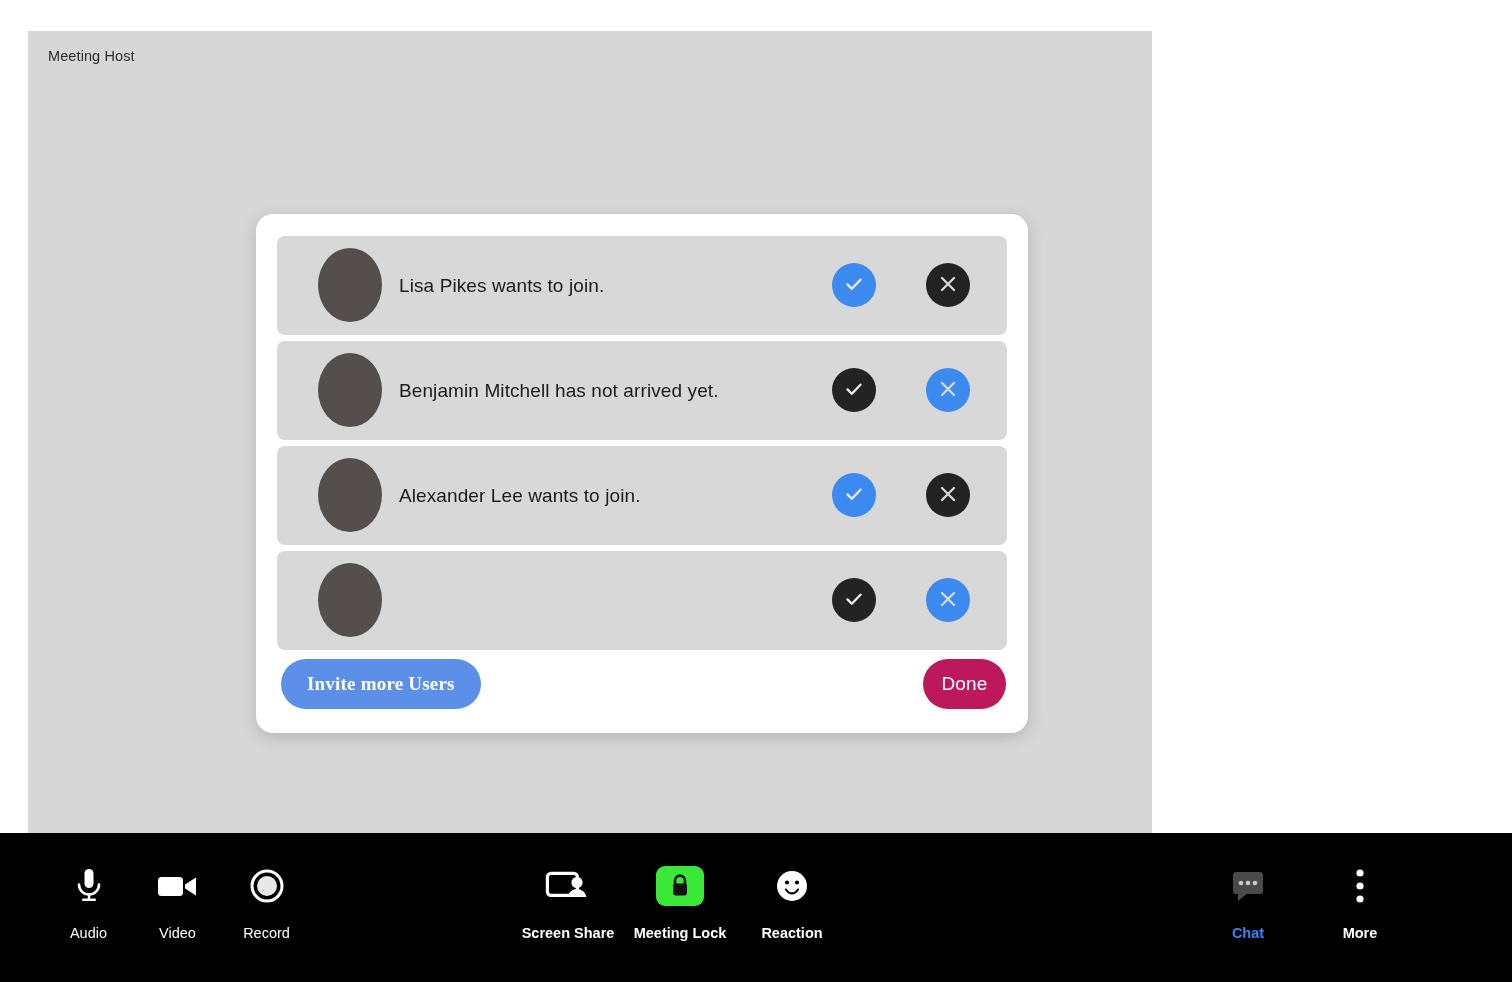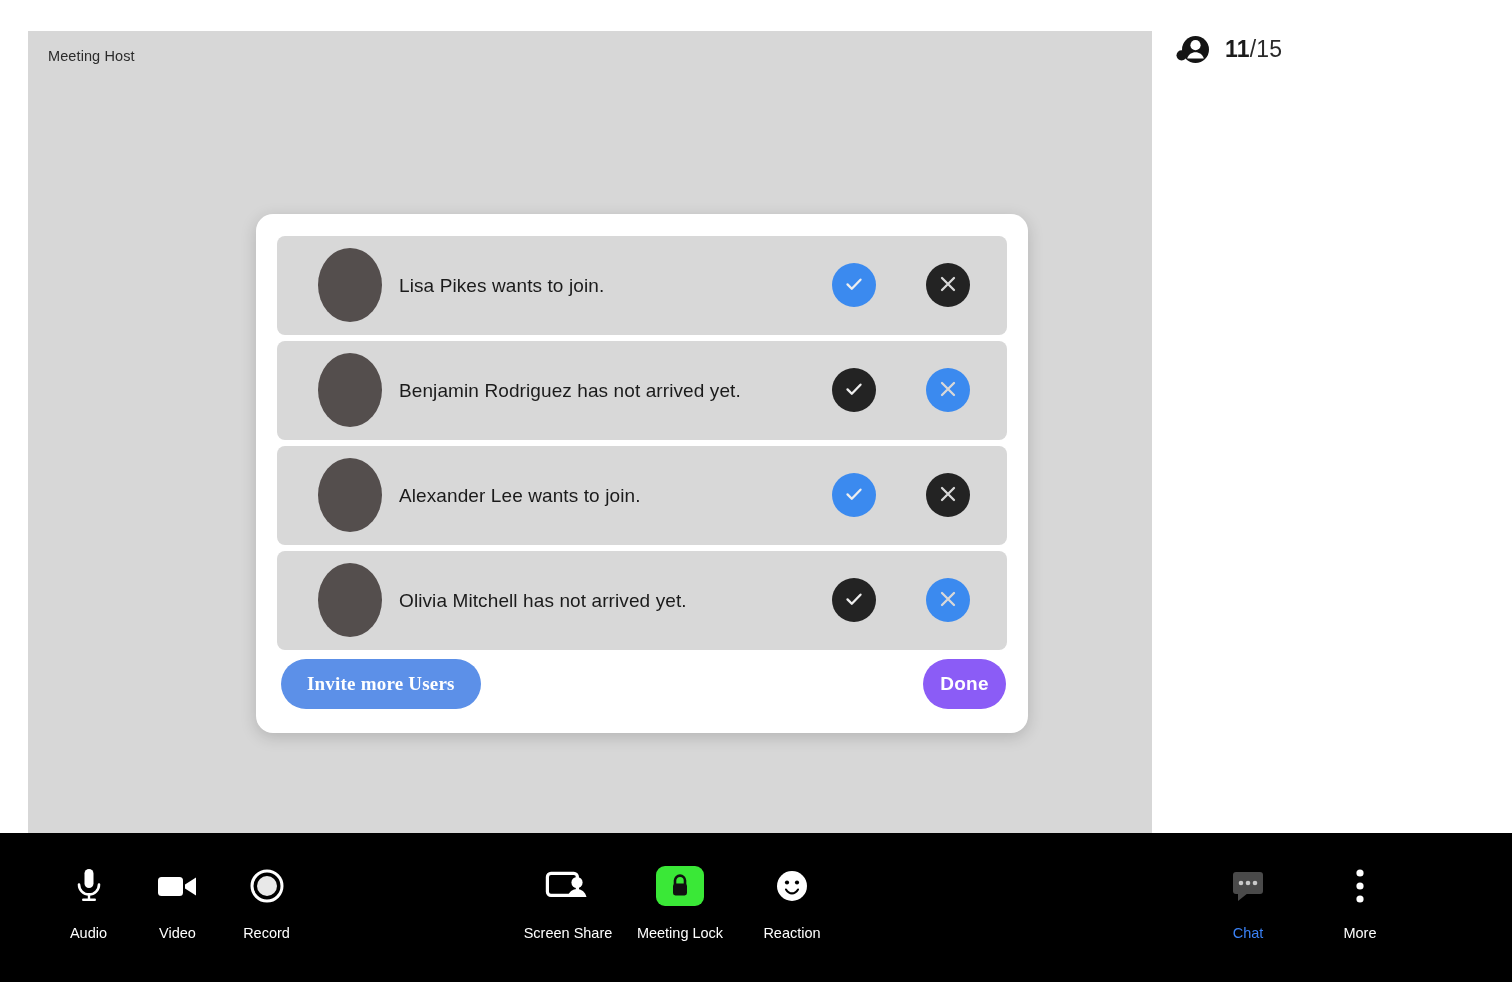--- a/index.html
+++ b/index.html
@@ -76,23 +76,23 @@
   .btn-invite {
     position: absolute; left: 25px; top: 14px;
     height: 50px; padding: 0 26px; border: none; border-radius: 25px;
     background: #5c90e8; color: #fff; cursor: pointer;
     font-family: Liberation Serif, serif;
     font-size: 19px; font-weight: 700; letter-spacing: .2px;
   }
   .btn-done {
     position: absolute; left: 667px; top: 14px;
     height: 50px; width: 83px; border: none; border-radius: 25px;
-    background: #8b5cf6; color: #fff; cursor: pointer;
+    background: #be185d; color: #fff; cursor: pointer;
     font-family: "Liberation Sans", sans-serif;
-    font-size: 19px; font-weight: 700; letter-spacing: .2px;
+    font-size: 19px; font-weight: 400; letter-spacing: .2px;
   }
 
   
   .toolbar {
     position: absolute; left: 0; top: 833px;
     width: 1512px; height: 149px; background: #000000;
   }
   .tgroup { position: absolute; top: 0; height: 149px; display: flex; }
   .tgroup-left   { left: 44px; justify-content: space-between; }
   .tgroup-center { left: 512px; }
@@ -101,51 +101,35 @@
     width: 89px; height: 149px;
     display: flex; flex-direction: column; align-items: center;
     cursor: pointer; background: none; border: none; padding: 0;
   }
   .tb-icon { height: 66px; display: flex; align-items: center; justify-content: center; margin-top: 20px; }
   .tb-label {
     font-family: "Liberation Sans", sans-serif;
     font-size: 14.5px; color: #ffffff; margin-top: 6px; white-space: nowrap;
   }
   .tb-item.is-disabled .tb-label { color: #3b82f6; }
-  .tb-item.wide { width: 112px; }
+  .tb-item.wide { width: 112px; font-weight: bold; }
   .lockbox {
     width: 48px; height: 40px; border-radius: 9px;
     background: #3ae837; display: flex; align-items: center; justify-content: center;
   }
 </style>
 </head>
 <body>
 
 <div id="app">
 
   <div class="stage">
     <div class="stage-label">Meeting Host</div>
   </div>
 
-  <div class="rail">
-    <div class="rail-header">
-      <span class="people-icon">
-        <svg width="40" height="40" viewBox="0 0 40 40">
-          <circle cx="22.5" cy="19.5" r="13.5" fill="#141414"></circle>
-          <circle cx="22.5" cy="15.2" r="5.1" fill="#ffffff"></circle>
-          <path d="M14.2 28.6c1.3-4.1 4.4-6.3 8.3-6.3s7 2.2 8.3 6.3z" fill="#ffffff"></path>
-          <circle cx="8.6" cy="25.3" r="5.1" fill="#141414"></circle>
-        </svg>
-      </span>
-      <div class="rail-count">
-        <b>11</b><span class="slash">/</span><span class="slash">15</span>
-      </div>
-    </div>
-
-  </div>
 
   <div class="modal">
 
     <div class="req-row">
       <div class="req-avatar"></div>
       <div class="req-text">Lisa Pikes wants to join.</div>
       <button class="req-btn req-accept bg-blue">
         <span>
           <svg width="24" height="24" viewBox="0 0 24 24">
               <path d="M5.5 12.4l4.3 4.4 8.7-9.1" stroke="#eeeeee" stroke-width="2.3" fill="none" stroke-linecap="round" stroke-linejoin="round"></path>
@@ -156,21 +140,21 @@
         <span>
           <svg width="24" height="24" viewBox="0 0 24 24">
               <path d="M6 6l12 12M18 6L6 18" stroke="#d8d8d8" stroke-width="2.3" stroke-linecap="round"></path>
             </svg>
         </span>
       </button>
     </div>
 
     <div class="req-row">
       <div class="req-avatar"></div>
-      <div class="req-text">Benjamin Rodriguez has not arrived yet.</div>
+      <div class="req-text">Benjamin Mitchell has not arrived yet.</div>
       <button class="req-btn req-accept bg-black">
         <span>
           <svg width="24" height="24" viewBox="0 0 24 24">
               <path d="M5.5 12.4l4.3 4.4 8.7-9.1" stroke="#eeeeee" stroke-width="2.3" fill="none" stroke-linecap="round" stroke-linejoin="round"></path>
             </svg>
         </span>
       </button>
       <button class="req-btn req-decline bg-blue">
         <span>
           <svg width="24" height="24" viewBox="0 0 24 24">
@@ -194,21 +178,20 @@
         <span>
           <svg width="24" height="24" viewBox="0 0 24 24">
               <path d="M6 6l12 12M18 6L6 18" stroke="#d8d8d8" stroke-width="2.3" stroke-linecap="round"></path>
             </svg>
         </span>
       </button>
     </div>
 
     <div class="req-row">
       <div class="req-avatar"></div>
-      <div class="req-text">Olivia Mitchell has not arrived yet.</div>
       <button class="req-btn req-accept bg-black">
         <span>
           <svg width="24" height="24" viewBox="0 0 24 24">
               <path d="M5.5 12.4l4.3 4.4 8.7-9.1" stroke="#eeeeee" stroke-width="2.3" fill="none" stroke-linecap="round" stroke-linejoin="round"></path>
             </svg>
         </span>
       </button>
       <button class="req-btn req-decline bg-blue">
         <span>
           <svg width="24" height="24" viewBox="0 0 24 24">

